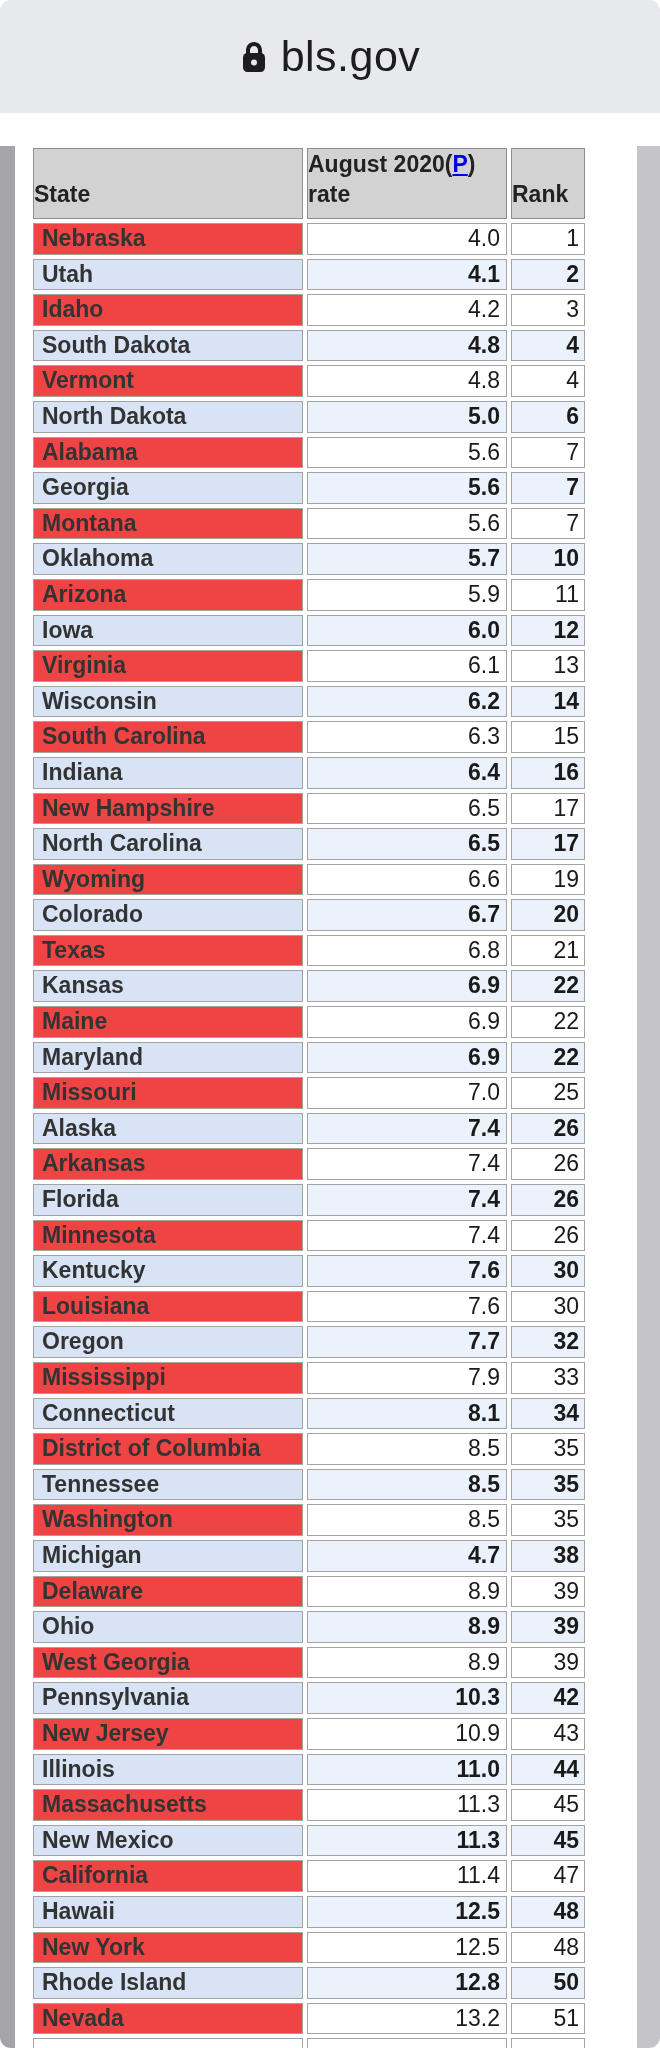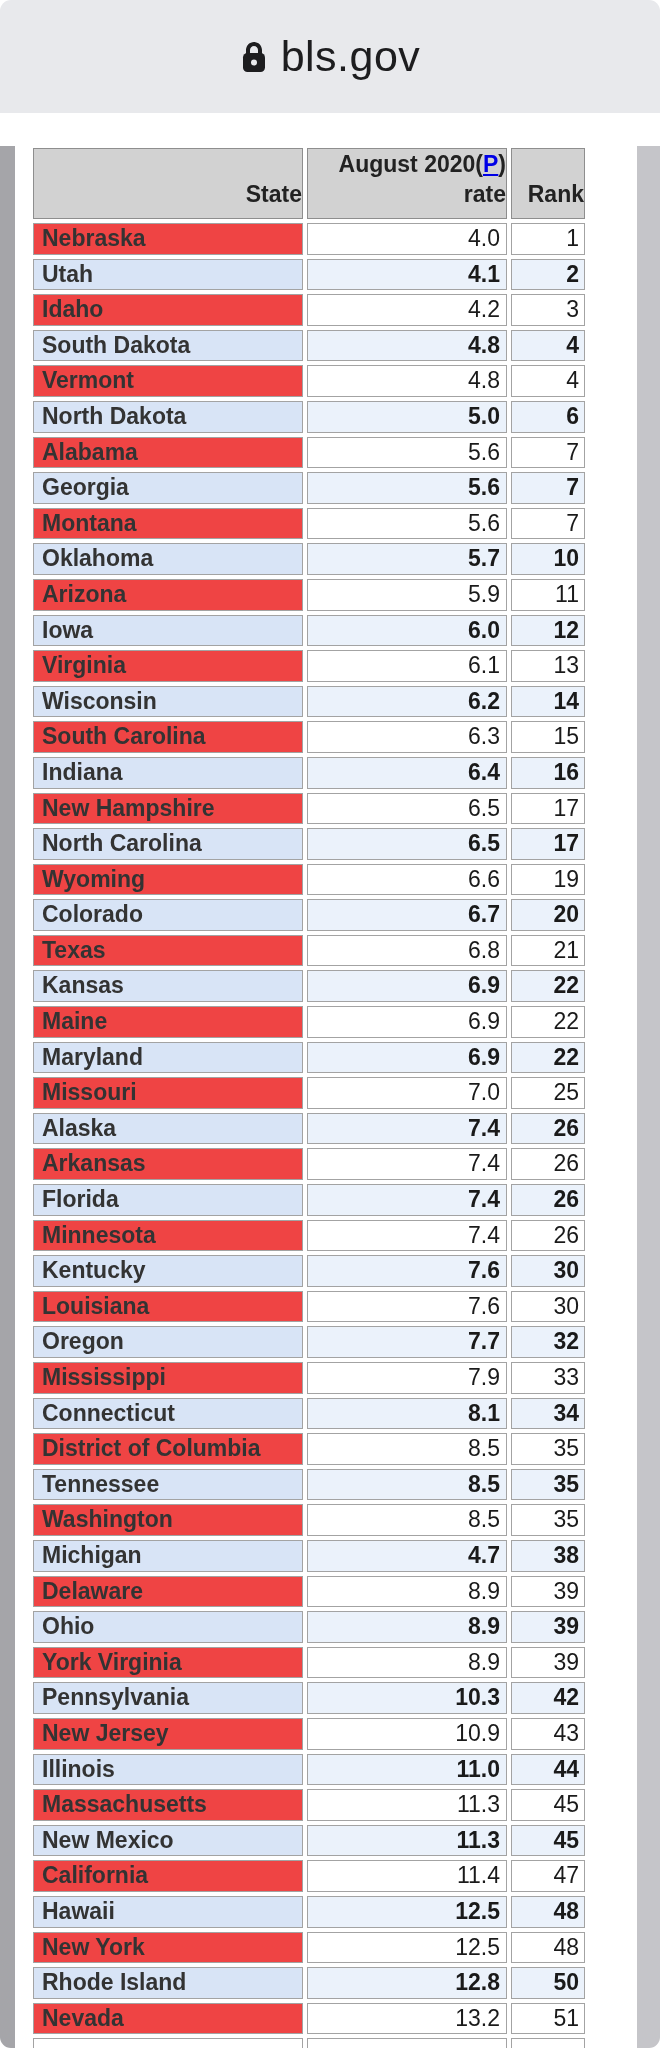--- a/index.html
+++ b/index.html
@@ -22,21 +22,21 @@
   .gutter.right { right:0; width:23px; background:#c5c5c9; }
   
   table.rates {
     border-collapse:separate; border-spacing:4px; table-layout:fixed;
     width:560px; margin:31px 0 0 29px;
   }
   col.c-state { width:270px; } col.c-rate { width:200px; } col.c-rank { width:74px; }
   th {
     background:#d2d2d2; border:1px solid #8e8e8e;
     font-weight:bold; font-size:23px; line-height:30px; color:#222222;
-    vertical-align:bottom; text-align:right; height:54px; padding:0 0 9px 0;
+    vertical-align:bottom; text-align:left; height:54px; padding:0 0 9px 0;
   }
   th a { color:#0000e6; text-decoration:underline; font-weight:bold; cursor:pointer; }
   td {
     font-size:23px; height:29.6px; line-height:29.6px;
     border:1px solid #a3a3a3; padding:0; overflow:hidden; white-space:nowrap;
   }
   td.state { font-weight:bold; color:#333333; text-align:left; padding-left:8px; }
   td.rate  { text-align:right; padding-right:6px; color:#1a1a1a; }
   td.rank  { text-align:right; padding-right:5px; color:#1a1a1a; }
   tr.odd  td.state { background:#ef4444; }
@@ -282,21 +282,21 @@
             <td class="state">Delaware</td>
             <td class="rate">8.9</td>
             <td class="rank">39</td>
           </tr>
           <tr class="even">
             <td class="state">Ohio</td>
             <td class="rate">8.9</td>
             <td class="rank">39</td>
           </tr>
           <tr class="odd">
-            <td class="state">York Virginia</td>
+            <td class="state">West Georgia</td>
             <td class="rate">8.9</td>
             <td class="rank">39</td>
           </tr>
           <tr class="even">
             <td class="state">Pennsylvania</td>
             <td class="rate">10.3</td>
             <td class="rank">42</td>
           </tr>
           <tr class="odd">
             <td class="state">New Jersey</td>

